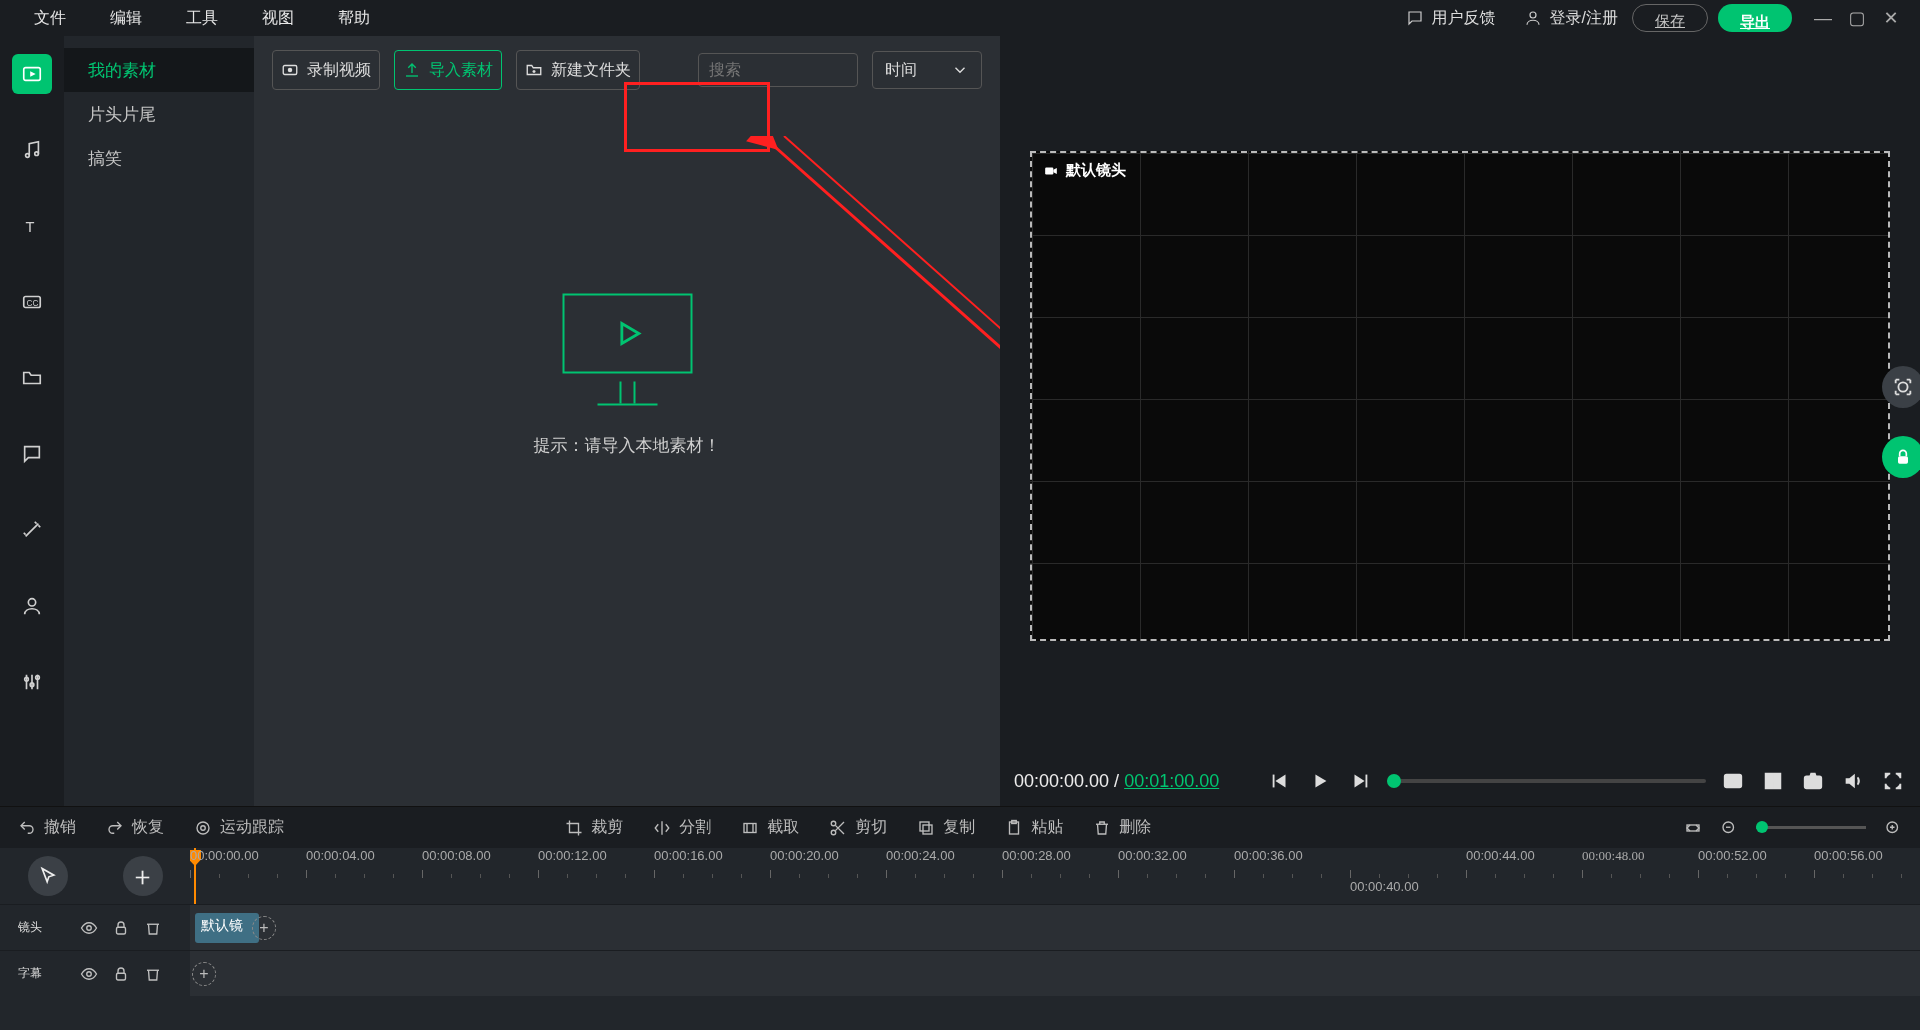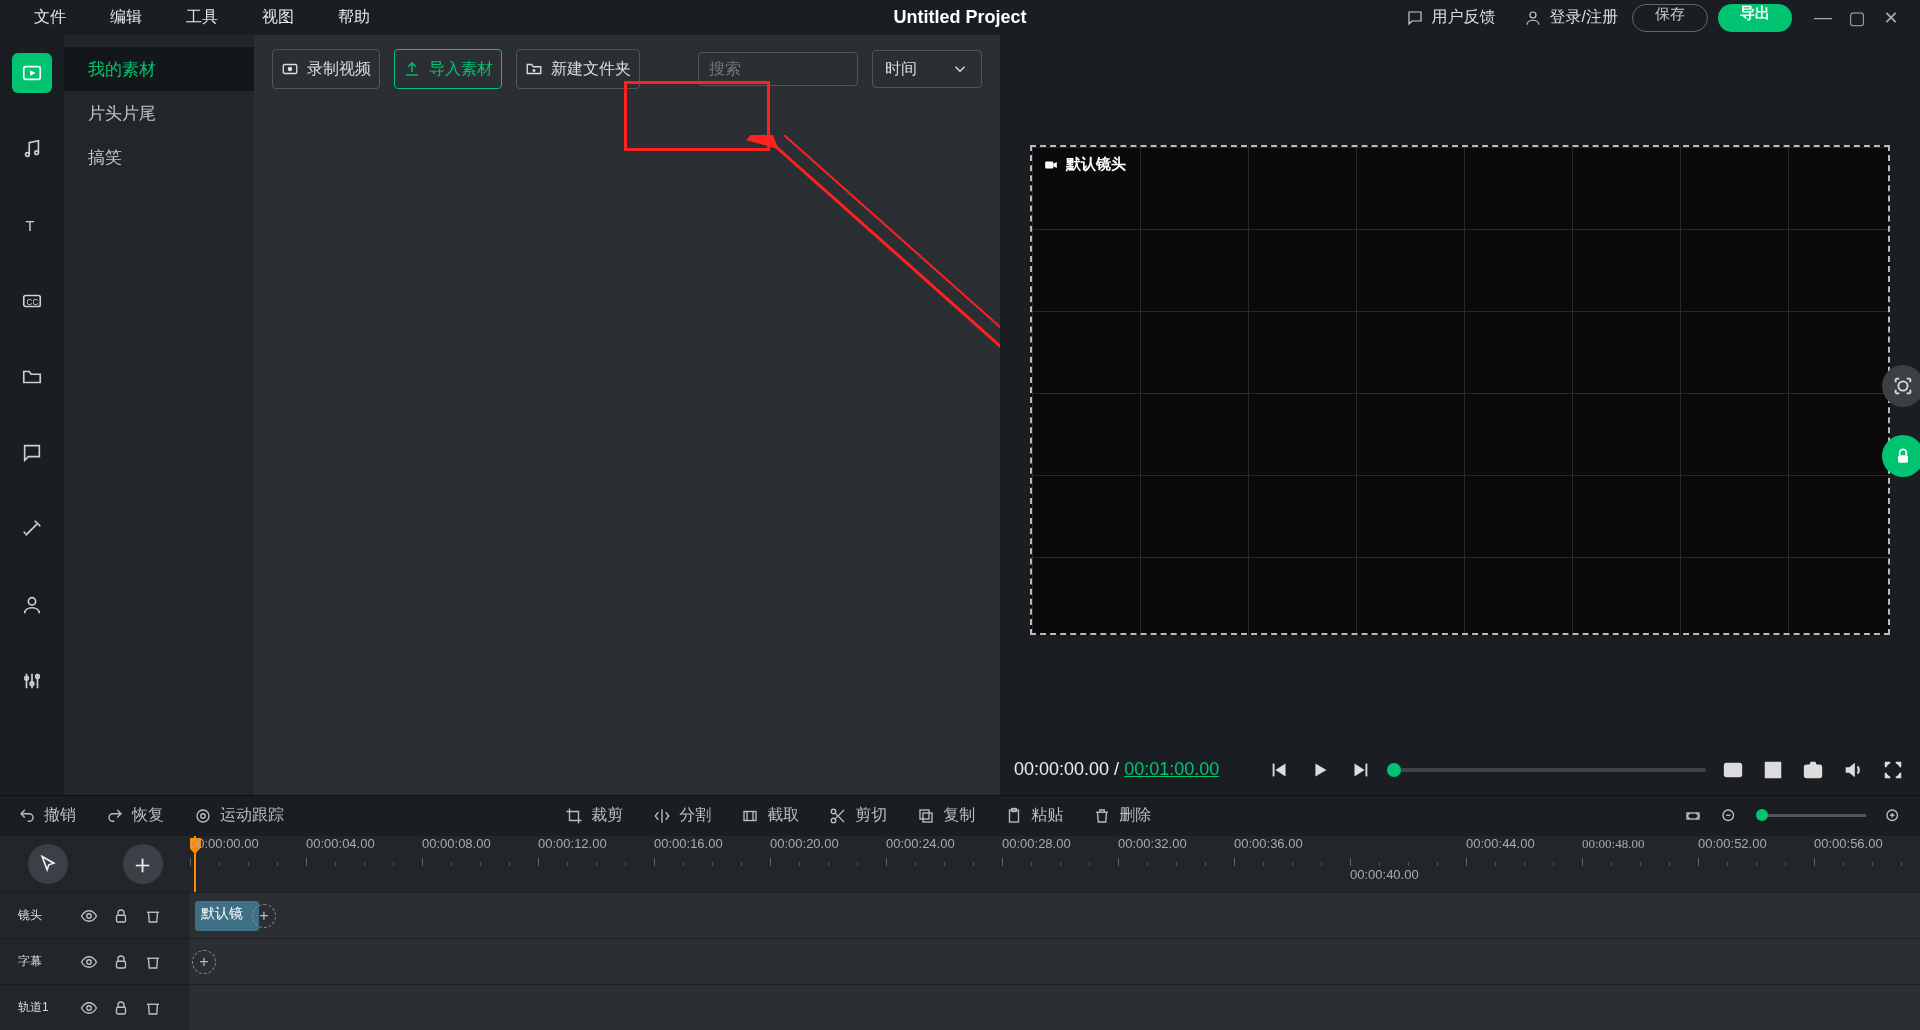--- a/index.html
+++ b/index.html
@@ -4,21 +4,21 @@
 <style>
   * { margin: 0; padding: 0; box-sizing: border-box; user-select: none; }
   html, body { width: 1920px; height: 1030px; background: #1a1d21; color: #c7c7c7; font-family: "Microsoft YaHei", sans-serif; font-size: 16px; overflow: hidden; }
 
   
   .menubar { height: 36px; display: flex; align-items: center; padding: 0 12px; background: #1a1d21; }
   .menubar .menu-item { padding: 0 22px; font-size: 16px; color: #e6e6e6; cursor: pointer; }
   .menubar .spacer { flex: 1; }
   .menubar .title { position: absolute; left: 0; right: 0; text-align: center; font-weight: bold; color: #fff; pointer-events: none; font-size: 18px; }
   .menubar .right-btn { display: flex; align-items: center; gap: 8px; padding: 0 14px; font-size: 16px; color: #ddd; cursor: pointer; }
-  .menubar .pill { border: 1px solid #666; border-radius: 16px; height: 28px; padding: 0 22px; display: flex; align-items: flex-start; font-size: 15px; cursor: pointer; }
+  .menubar .pill { border: 1px solid #666; border-radius: 16px; height: 28px; padding: 0 22px; display: flex; align-items: flex-end; font-size: 15px; cursor: pointer; text-decoration: underline; }
   .menubar .pill.accent { border: none; background: #00c471; color: #fff; font-weight: bold; }
   .menubar .win-ctrl { width: 34px; text-align: center; color: #aaa; font-size: 18px; cursor: pointer; }
   .mini-icon { width: 18px; height: 18px; fill: none; stroke: #ccc; stroke-width: 1.6; }
 
   
   .main-row { display: flex; height: 770px; }
   .sidebar { width: 64px; background: #1a1d21; display: flex; flex-direction: column; align-items: center; padding-top: 18px; gap: 36px; }
   .side-btn { width: 40px; height: 40px; border-radius: 6px; display: flex; align-items: center; justify-content: center; cursor: pointer; }
   .side-btn.active { background: #00c471; }
   .side-ico { width: 22px; height: 22px; fill: none; stroke: #d0d0d0; stroke-width: 1.8; font-family: sans-serif; }
@@ -95,21 +95,20 @@
   .add-seg { position: absolute; top: 11px; width: 24px; height: 24px; border: 1px dashed #888; border-radius: 12px; color: #bbb; display: flex; align-items: center; justify-content: center; cursor: pointer; font-size: 16px; }
 
   .column { display: flex; flex-direction: column; height: 100%; }
 </style>
 </head>
 <body>
 
 <div class="column">
 
   <div class="menubar">
-    <div class="title">Untitled Project</div>
     <div class="menu-item">文件</div>
     <div class="menu-item">编辑</div>
     <div class="menu-item">工具</div>
     <div class="menu-item">视图</div>
     <div class="menu-item">帮助</div>
     <div class="spacer"></div>
     <div class="right-btn">
       <svg class="mini-icon" viewBox="0 0 24 24">
           <path d="M4 4h16v12H8l-4 4z"></path>
         </svg>
@@ -244,20 +243,30 @@
       <svg style="position:absolute; left:370px; top:100px; width:620px; height:430px; pointer-events:none;">
         <defs>
             <marker id="ah" markerWidth="14" markerHeight="14" refX="2" refY="5" orient="auto">
               <path d="M10 0 L0 5 L10 10 z" fill="#ff2020"></path>
             </marker>
           </defs>
         <line x1="600" y1="410" x2="150" y2="10" stroke="#ff2020" stroke-width="3" marker-end="url(#ah)"></line>
         <line x1="610" y1="400" x2="160" y2="0" stroke="#ff2020" stroke-width="2"></line>
       </svg>
 
+      <div class="empty-hint">
+        <div class="monitor">
+          <svg width="34" height="34" viewBox="0 0 24 24">
+              <path d="M8 5l12 7-12 7z" fill="none" stroke="#00c471" stroke-width="2"></path>
+            </svg>
+        </div>
+        <div class="stand"></div>
+          <div class="foot"></div>
+        <div class="txt">提示：请导入本地素材！</div>
+      </div>
     </div>
 
     <div class="preview">
       <div class="preview-stage">
         <div class="canvas">
           <div class="canvas-label">
             <svg width="18" height="14" viewBox="0 0 24 24">
                 <rect x="2" y="6" width="14" height="12" rx="2" fill="#fff"></rect>
                 <path d="M16 10l6-3v10l-6-3z" fill="#fff"></path>
               </svg>
@@ -560,34 +569,16 @@
             </svg>
       <svg class="mini" viewBox="0 0 24 24">
               <path d="M4 7h16"></path>
               <path d="M6 7l1 13h10l1-13"></path>
             </svg>
     </div>
     <div class="track">
             <div class="add-seg" style="left: 2px;">+</div>
           </div>
         </div>
-        <div class="tl-row">
-    <div class="label">轨道1</div>
-    <div class="ctrls">
-      <svg class="mini" viewBox="0 0 24 24">
-              <path d="M2 12s4-7 10-7 10 7 10 7-4 7-10 7S2 12 2 12z"></path>
-              <circle cx="12" cy="12" r="3"></circle>
-            </svg>
-      <svg class="mini" viewBox="0 0 24 24">
-              <rect x="6" y="11" width="12" height="9" rx="2"></rect>
-              <path d="M8 11V8a4 4 0 018 0v3"></path>
-            </svg>
-      <svg class="mini" viewBox="0 0 24 24">
-              <path d="M4 7h16"></path>
-              <path d="M6 7l1 13h10l1-13"></path>
-            </svg>
-    </div>
-    <div class="track"></div>
-        </div>
       </div>
   </div>
 
 </div>
 
 </body></html>

